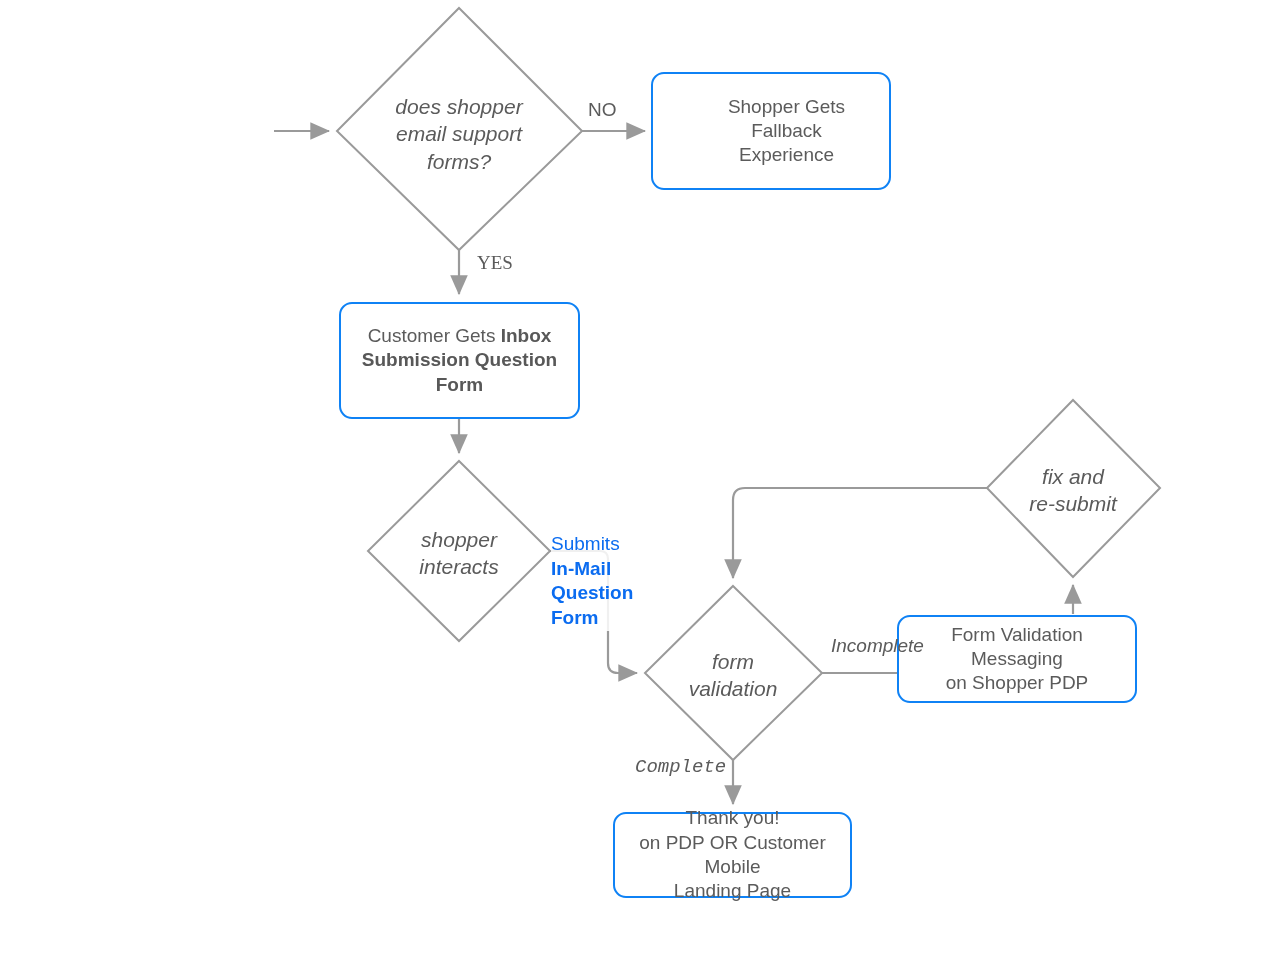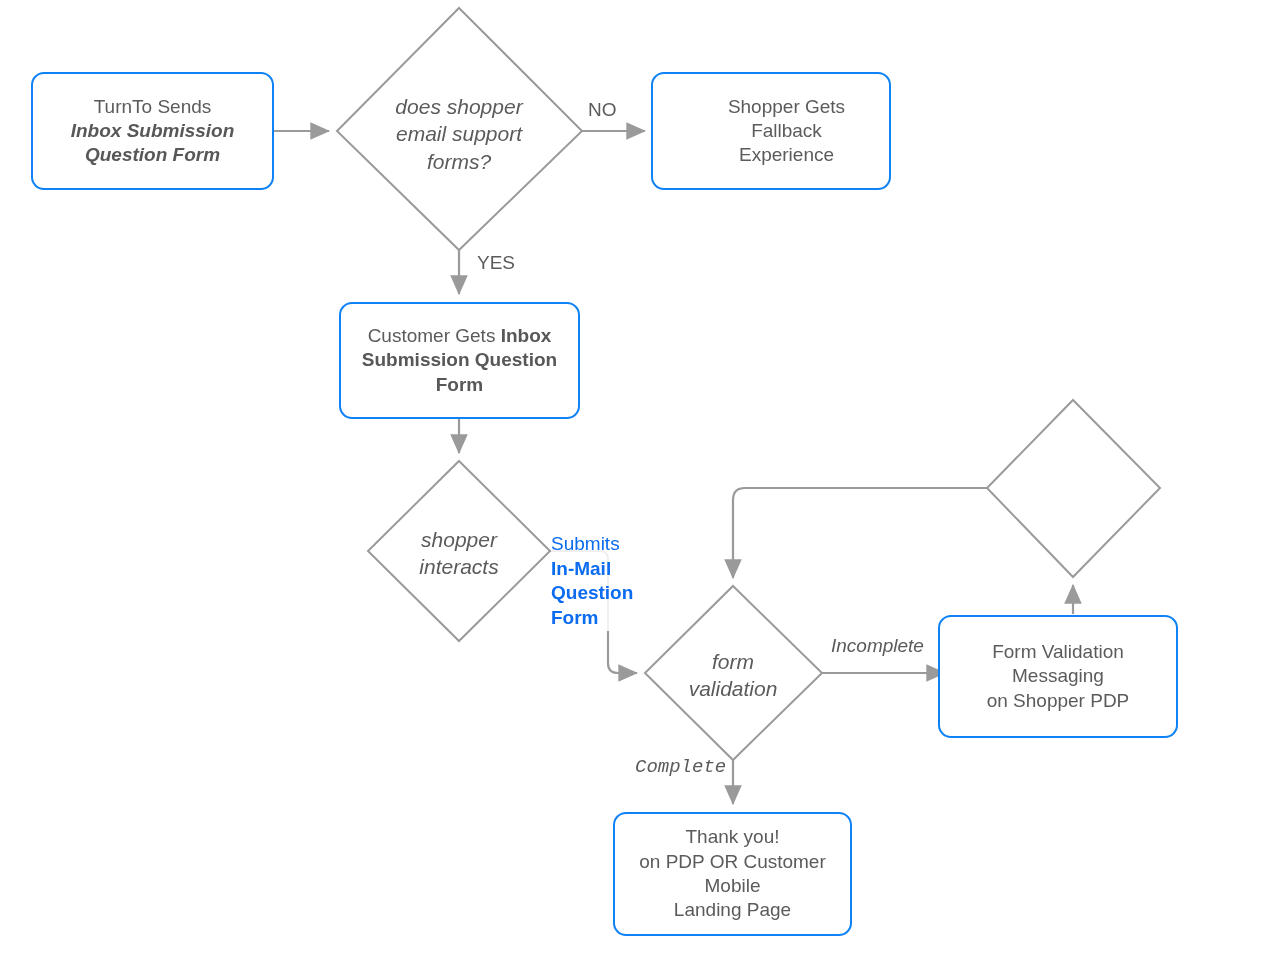--- a/index.html
+++ b/index.html
@@ -102,52 +102,45 @@
 
     <path d="M822,673 L945,673" fill="none" stroke="#9a9a9a" stroke-width="2.2" marker-end="url(#arrowhead)"></path>
 
     <path d="M733,760 L733,804" fill="none" stroke="#9a9a9a" stroke-width="2.2" marker-end="url(#arrowhead)"></path>
 
     <path d="M1073,614 L1073,585" fill="none" stroke="#9a9a9a" stroke-width="2.2" marker-end="url(#arrowhead)"></path>
 
     <path d="M987,488 L745,488 Q733,488 733,500 L733,578" fill="none" stroke="#9a9a9a" stroke-width="2.2" marker-end="url(#arrowhead)"></path>
   </svg>
 
-  <div class="node-box" style="left:31px; top:72px; width:243px; height:118px;">
-    <div class="txt">
-      <span>TurnTo Sends</span><br>
-      <span class="bi">Inbox Submission</span><br>
-      <span class="bi">Question Form</span>
-    </div>
-  </div>
 
   <div class="node-box" style="left:651px; top:72px; width:240px; height:118px;padding-left:31px;">
     <div class="txt">
       <span>Shopper Gets Fallback</span><br>
       <span>Experience</span>
     </div>
   </div>
 
   <div class="node-box" style="left:339px; top:302px; width:241px; height:117px;">
     <div class="txt">
       <span>Customer Gets </span><span class="b">Inbox</span><br>
       <span class="b">Submission Question</span><br>
       <span class="b">Form</span>
     </div>
   </div>
 
-  <div class="node-box" style="left:938px; top:615px; width:240px; height:123px;">
+  <div class="node-box" style="left:897px; top:615px; width:240px; height:88px;">
     <div class="txt">
       <span>Form Validation</span><br>
       <span>Messaging</span><br>
       <span>on Shopper PDP</span>
     </div>
   </div>
 
-  <div class="node-box" style="left:613px; top:812px; width:239px; height:124px;">
+  <div class="node-box" style="left:613px; top:812px; width:239px; height:86px;">
     <div class="txt">
       <span>Thank you!</span><br>
       <span>on PDP OR Customer</span><br>
       <span>Mobile</span><br>
       <span>Landing Page</span>
     </div>
   </div>
 
   <div class="diamond-label" style="left:359px; top:93px; width:200px;">
     <span>does shopper</span><br>
@@ -158,26 +151,30 @@
   <div class="diamond-label" style="left:379px; top:526px; width:160px;">
     <span>shopper</span><br>
     <span>interacts</span>
   </div>
 
   <div class="diamond-label" style="left:653px; top:648px; width:160px;">
     <span>form</span><br>
     <span>validation</span>
   </div>
 
+  <div class="diamond-label" style="left:993px; top:463px; width:160px;">
+    <span>fix and</span><br>
+    <span>re-submit</span>
+  </div>
 
   <div class="edge-label plain" style="left:588px; top:98px;">
     <span>NO</span>
   </div>
 
-  <div class="edge-label plain" style="left:477px; top:251px;">
+  <div class="edge-label plain" style="left:477px; top:251px;font-family:Liberation Serif, serif;">
     <span>YES</span>
   </div>
 
   <div class="edge-label blue" style="left:551px; top:524px; width:104px;">
     <span class="s1">Submits</span><br>
     <span class="s2">In-Mail</span><br>
     <span class="s2">Question</span><br>
     <span class="s2">Form</span>
   </div>
 

